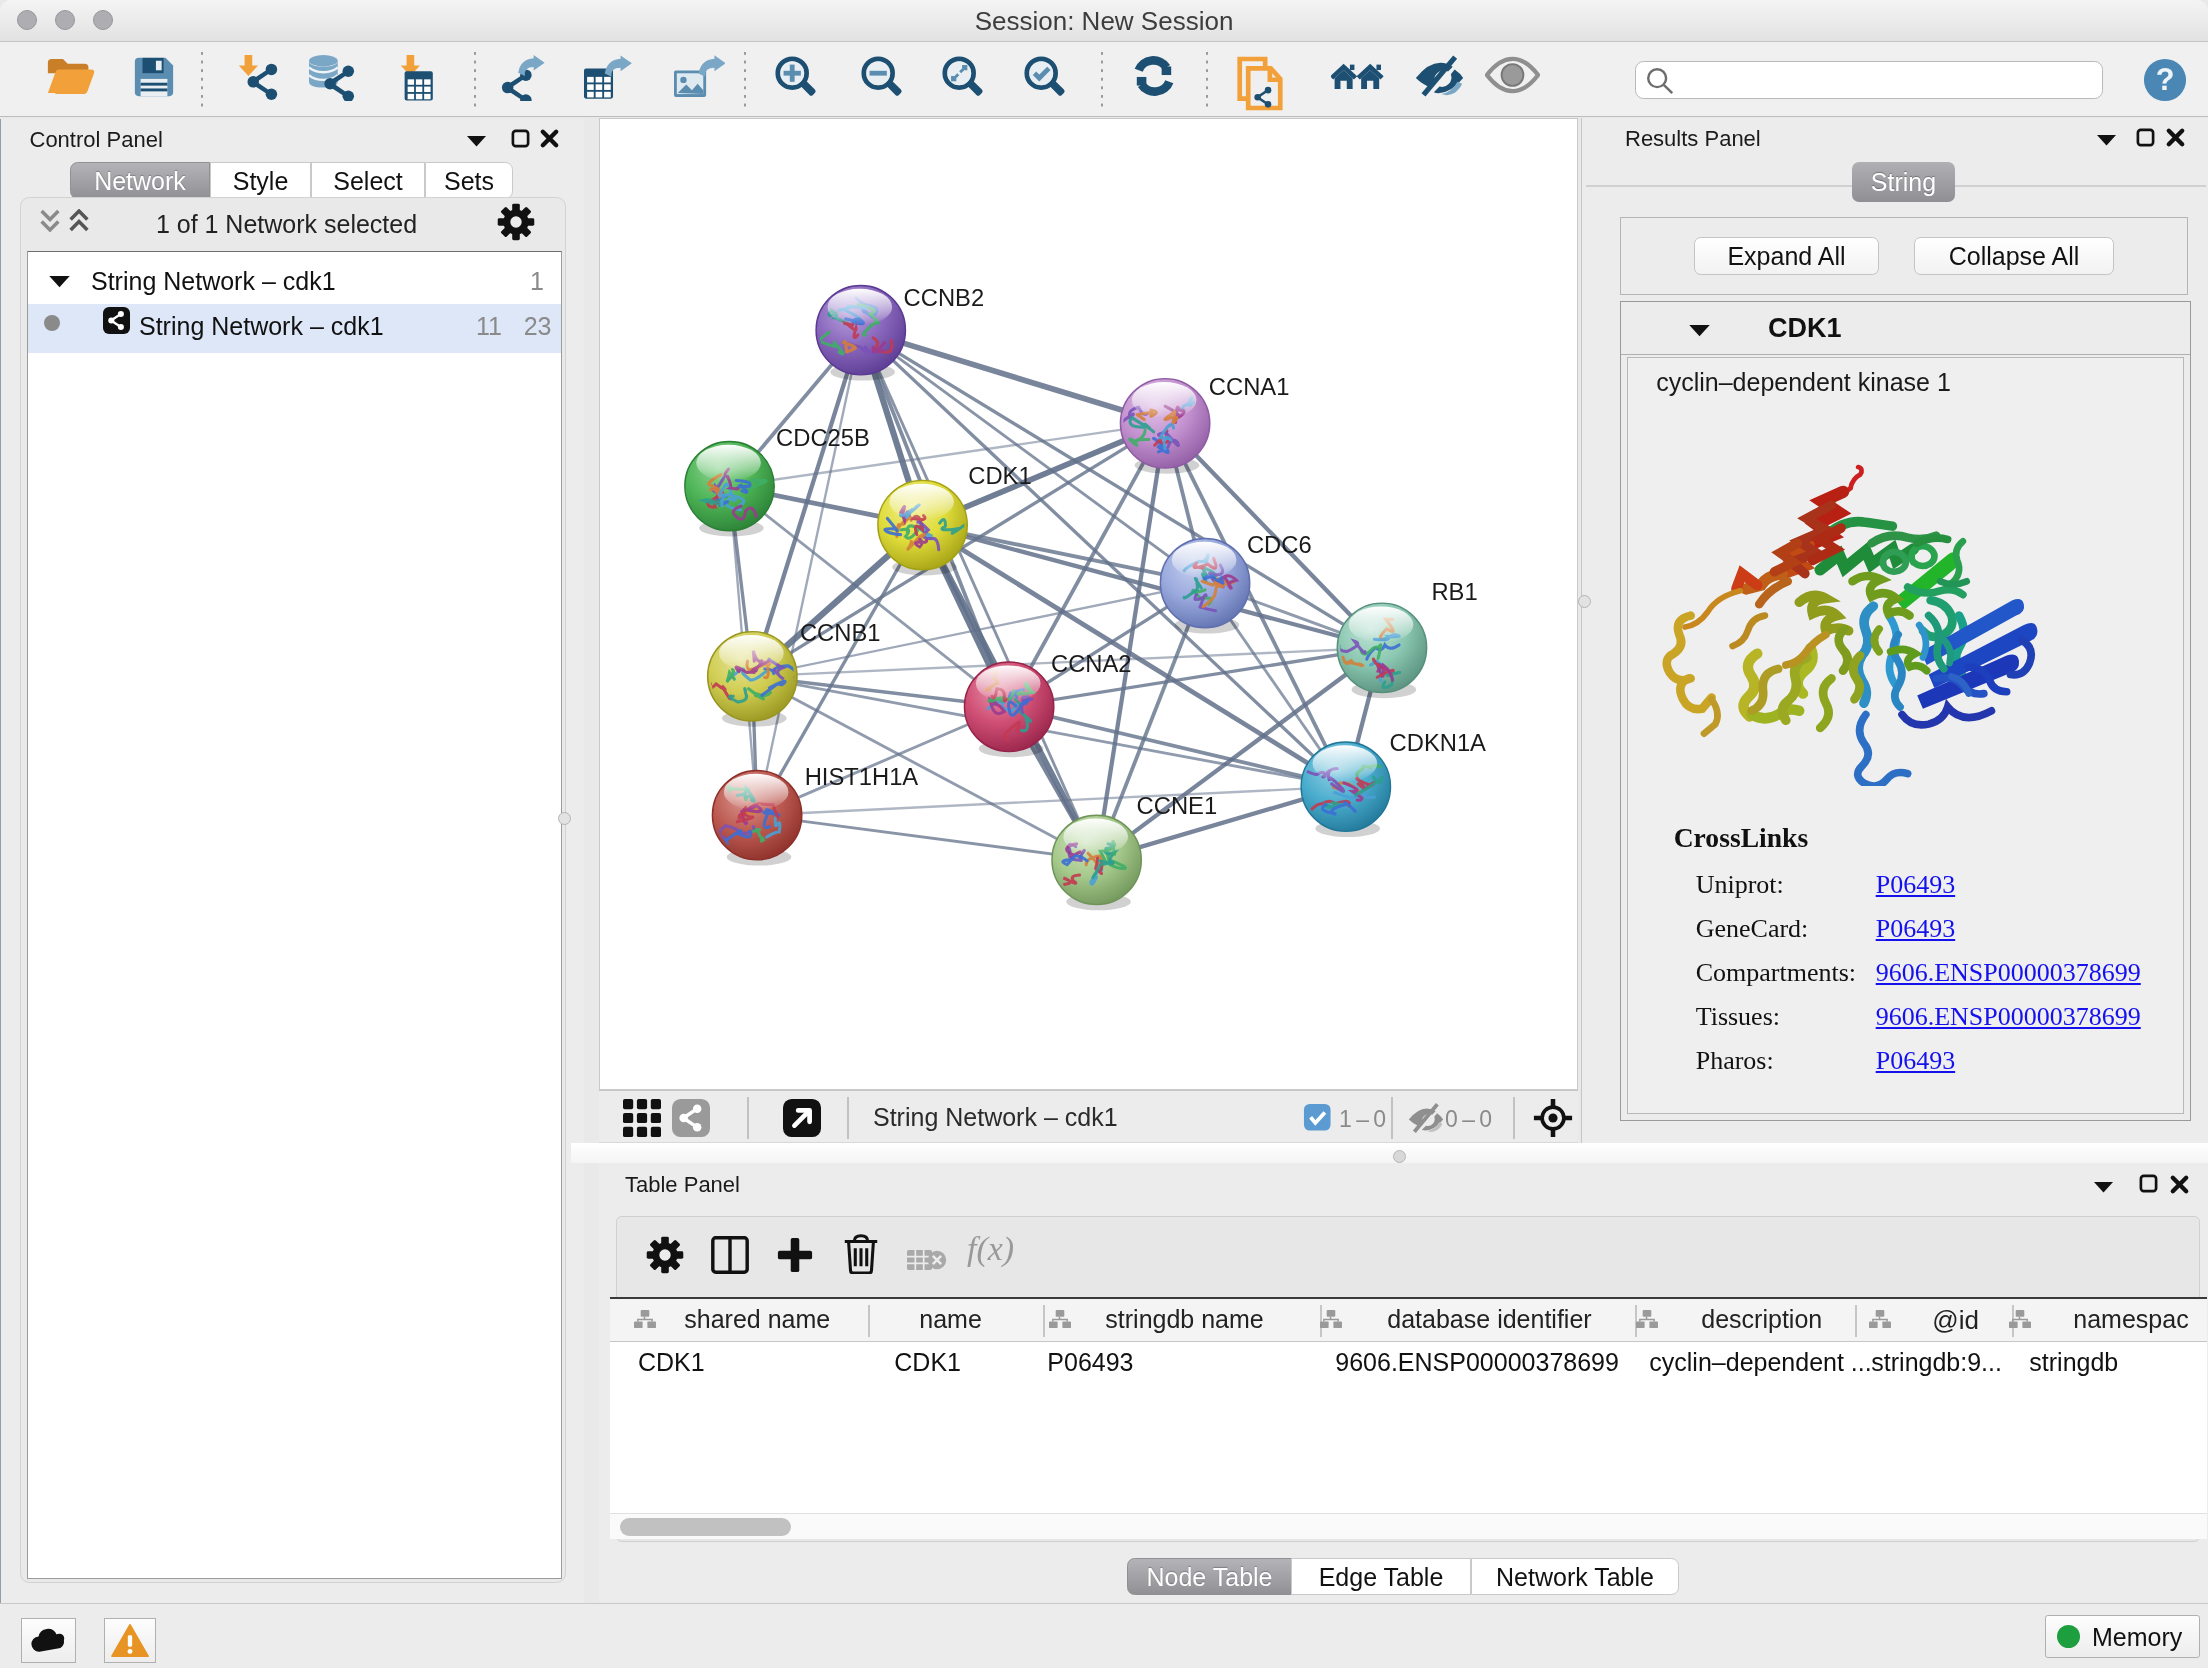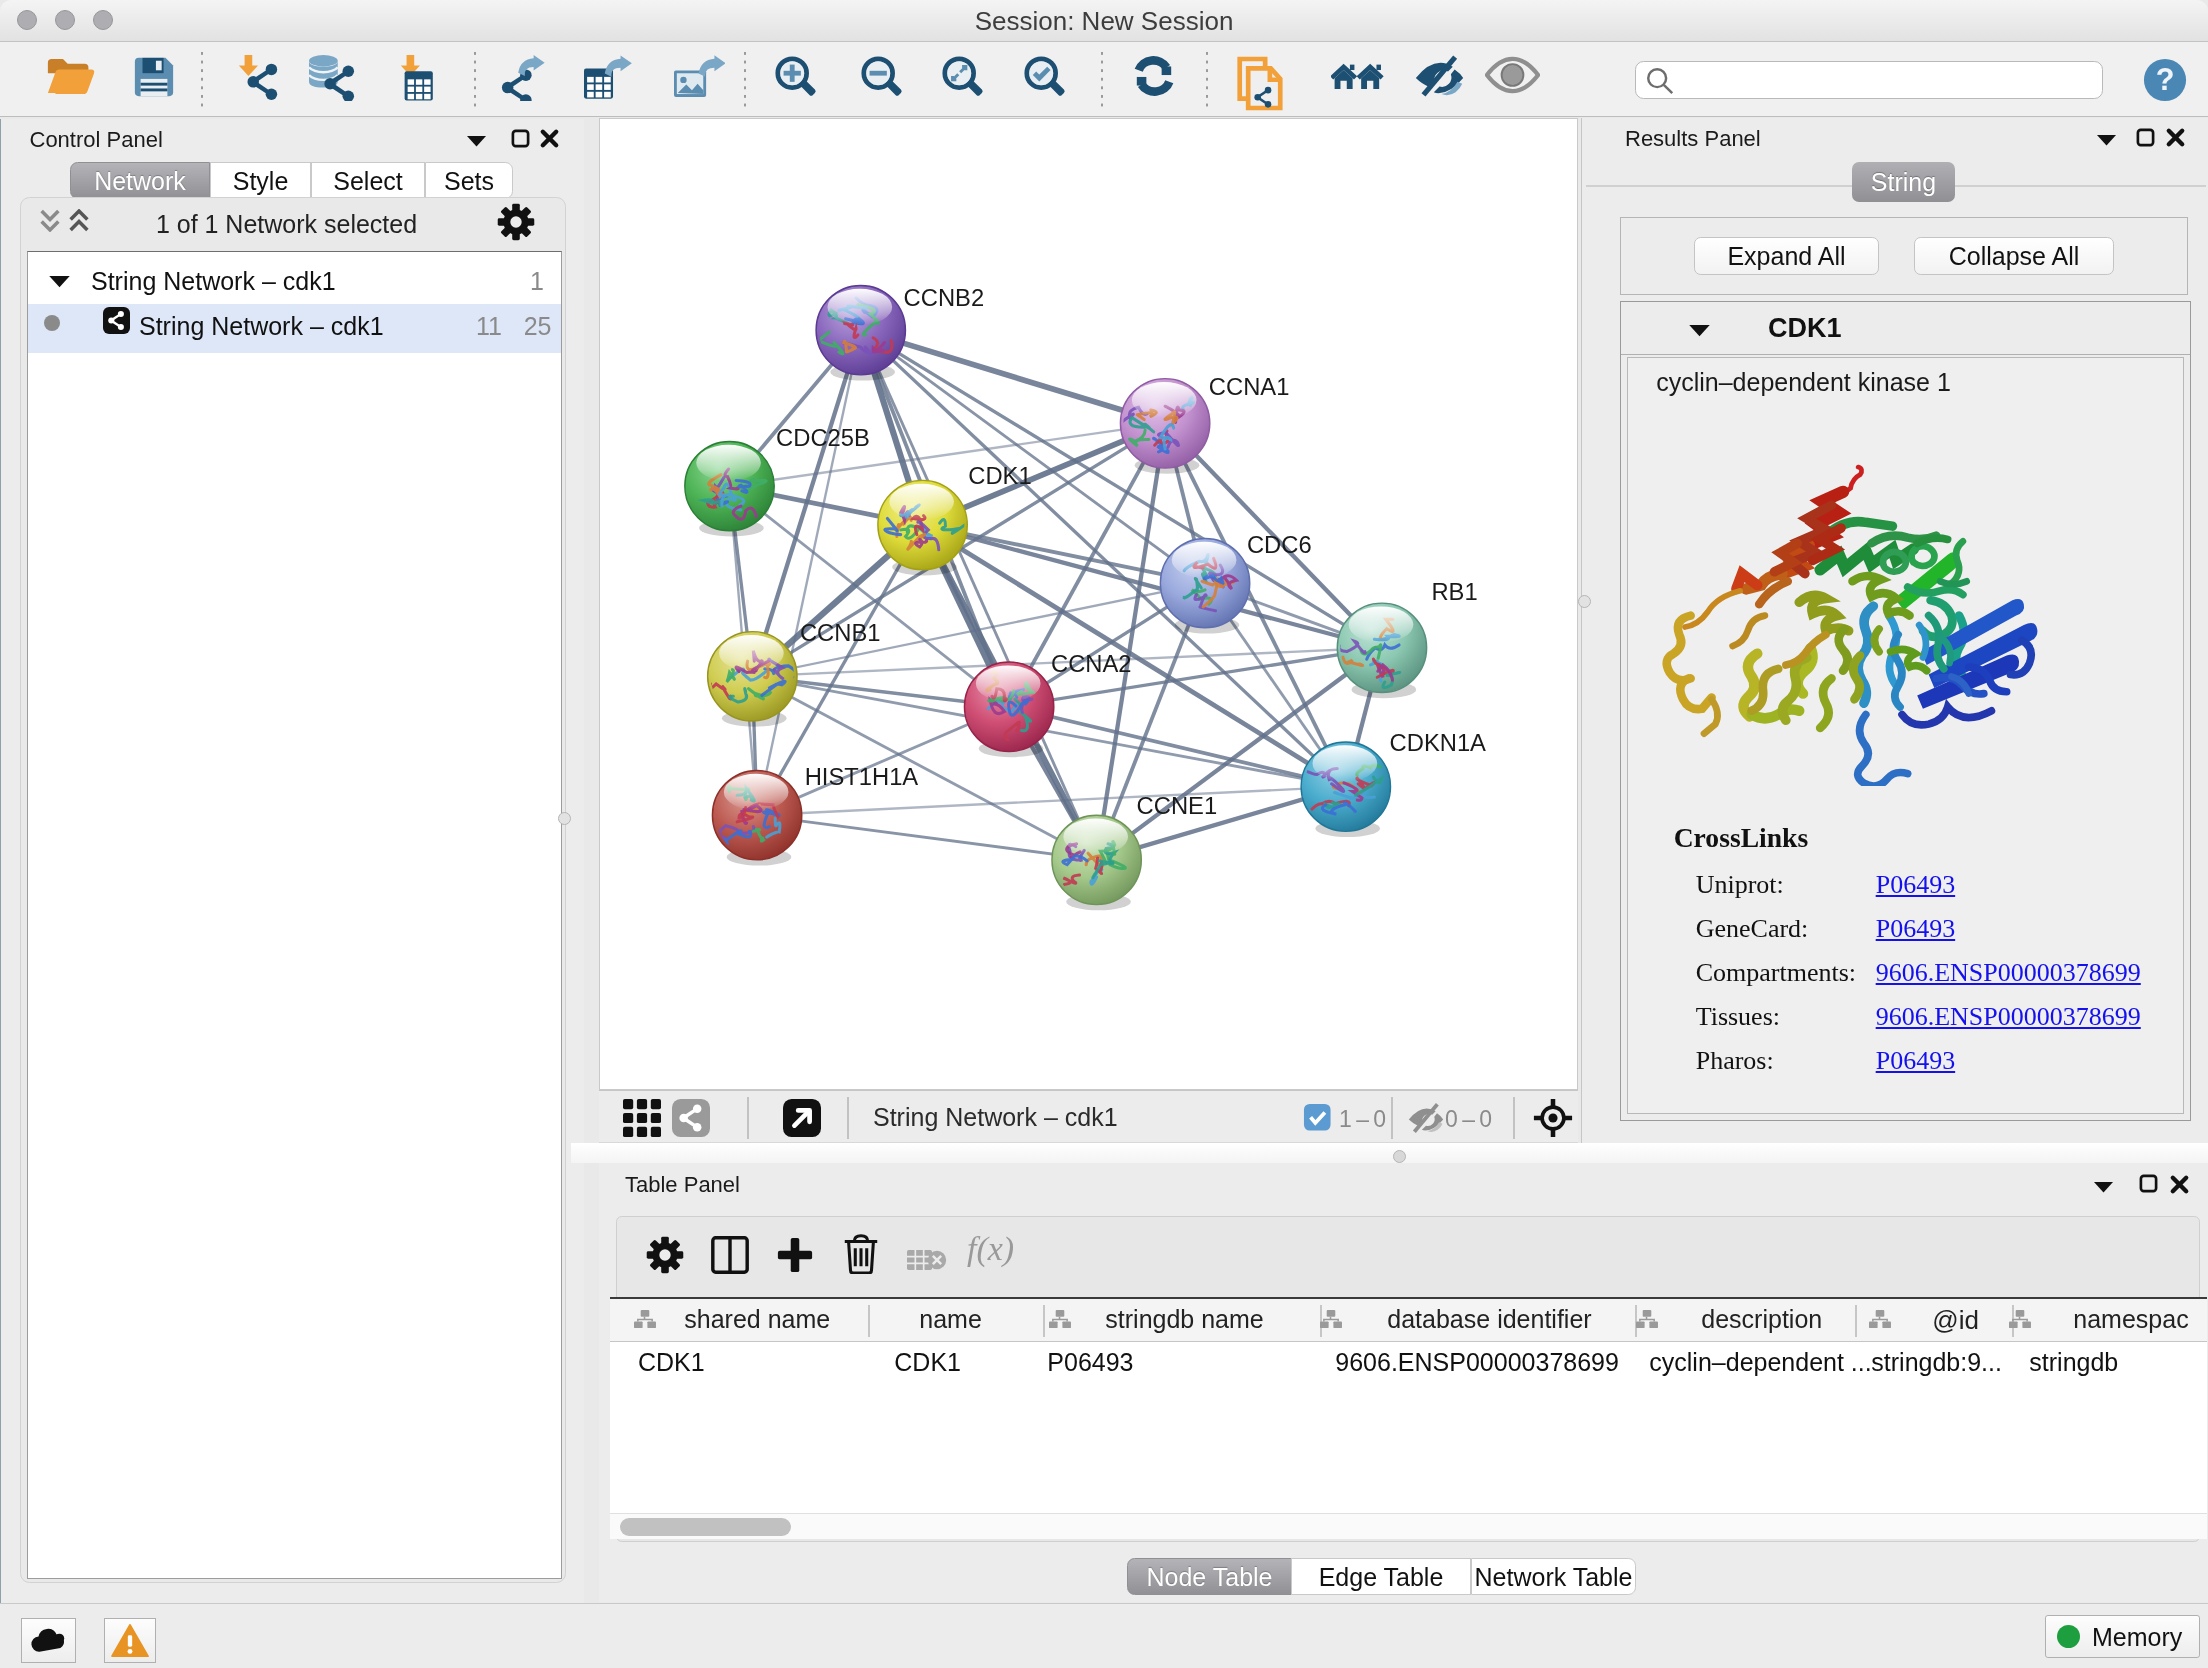--- a/index.html
+++ b/index.html
@@ -273,21 +273,21 @@
                 <circle cx="7" cy="20" r="6"></circle>
                 <circle cx="26" cy="7" r="6"></circle>
                 <circle cx="26" cy="33" r="6"></circle>
                 <path d="M5 18 L25 5 L27 9 L8 22 Z"></path>
                 <path d="M5 22 L25 35 L27 31 L8 18 Z"></path>
               </g>
             </g>
           </svg></div>
       <div class="abs" style="left:111px;top:7.6px;font-size:25px;color:#111;">String Network – cdk1</div>
       <div class="abs" style="right:59px;top:7.6px;font-size:25px;color:#8a8a8a;">11</div>
-      <div class="abs" style="right:9.5px;top:7.6px;font-size:25px;color:#8a8a8a;">25</div>
+      <div class="abs" style="right:9.5px;top:7.6px;font-size:25px;color:#8a8a8a;">23</div>
     </div>
   </div>
 </div>
 
 <div class="abs" style="left:599px;top:118px;width:979px;height:972px;background:#fff;border:1px solid #c9c9c9;">
 <svg width="979" height="972" viewBox="0 0 1029 1022">
 <defs>
 <radialGradient id="gCCNB2" cx="0.38" cy="0.3" r="0.85">
 <stop offset="0" stop-color="#b9a2dd"></stop>
           <stop offset="0.45" stop-color="#8a68bd"></stop>
@@ -922,21 +922,21 @@
         <span class="abs" style="left:1419px;top:5.7px;">stringdb</span>
       </div>
       <div class="abs" style="left:0;top:214px;width:100%;height:26px;background:#fafafa;border-top:1px solid #e0e0e0;">
         <div class="abs" style="left:9.5px;top:3.8px;width:171px;height:18px;background:#c1c1c1;border-radius:9.5px;"></div>
       </div>
     </div>
   </div>
 
   <div class="tab sel" style="left:528px;top:395px;width:165px;border-radius:7.6px 0 0 7.6px;">Node Table</div>
   <div class="tab" style="left:692px;top:395px;width:180px;">Edge Table</div>
-  <div class="tab" style="left:872px;top:395px;width:165px;border-radius:0 7.6px 7.6px 0;">Network Table</div>
+  <div class="tab" style="left:872px;top:395px;width:208px;border-radius:0 7.6px 7.6px 0;">Network Table</div>
 </div>
 
 <div class="abs" style="left:558px;top:812px;width:13.3px;height:13.3px;border-radius:50%;background:#e2e2e2;border:1px solid #b5b5b5;"></div>
 <div class="abs" style="left:1578px;top:595px;width:13.3px;height:13.3px;border-radius:50%;background:#e2e2e2;border:1px solid #b5b5b5;"></div>
 <div class="abs" style="left:1393px;top:1150px;width:13.3px;height:13.3px;border-radius:50%;background:#d8d8d8;border:1px solid #b5b5b5;"></div>
 
 <div class="abs" style="left:0;top:1603px;width:2208px;height:66px;background:#ececec;border-top:1.9px solid #c9c9c9;">
   <div class="abs" style="left:21px;top:14.3px;width:55px;height:45px;background:linear-gradient(#fdfdfd,#ededed);border:1.4px solid #b0b0b0;text-align:center;padding-top:7.6px;"><svg width="38" height="28.5" viewBox="0 0 40 30">
         <path d="M10 26 a8 8 0 0 1 -1 -16 a10 10 0 0 1 19 -2 a7.5 7.5 0 0 1 4 14 z" fill="#111"></path>
 <circle cx="31" cy="12" r="5" fill="#111"></circle>

